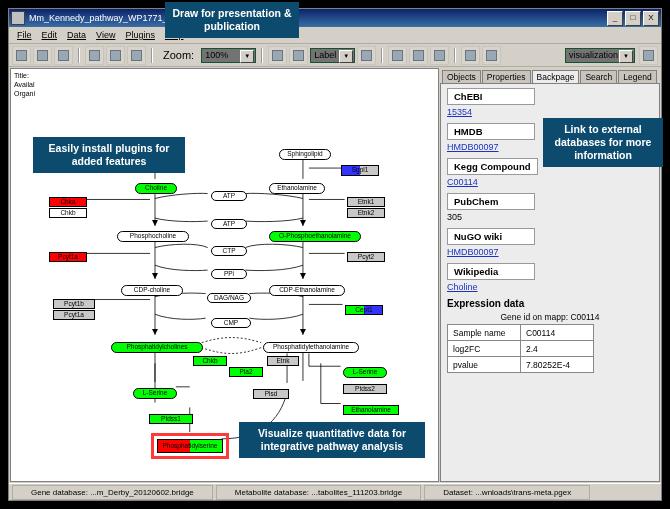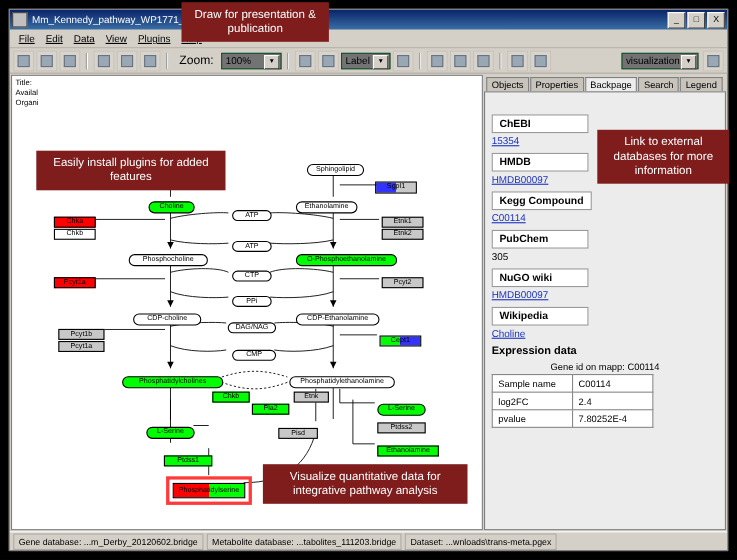--- a/index.html
+++ b/index.html
@@ -169,21 +169,21 @@
   }
   .tab.active {
     background: #ececec;
     font-weight: normal;
   }
   .sidepanel {
     flex: 1;
     background: #ececec;
     border: 1px solid #808080;
     overflow: hidden;
-    padding: 20px 6px;
+    padding: 4px 6px;
     font-size: 9px;
     min-height: 0;
   }
   .db-block { margin-bottom: 6px; }
   .db-title {
     display: inline-block;
     background: #fff;
     border: 1px solid #999;
     font-weight: bold;
     font-size: 9.5px;
@@ -218,21 +218,21 @@
     background: #d4d0c8;
     border-top: 1px solid #fff;
     display: flex;
     align-items: center;
     font-size: 8px;
     padding: 0 3px;
     flex: none;
   }
   .statusbar .cell {
     border: 1px solid #b0aca3;
-    padding: 1px 4px;
+    padding: 1px 18px;
     height: 11px;
     line-height: 11px;
     margin-right: 3px;
     white-space: nowrap;
     overflow: hidden;
   }
   
   .canvas-info {
     position: absolute;
     left: 3px; top: 2px;
@@ -266,32 +266,32 @@
   .gene.white { background: #fff; }
   svg.edges {
     position: absolute;
     left: 0; top: 0;
     width: 100%; height: 100%;
     pointer-events: none;
   }
   
   .callout {
     position: absolute;
-    background: #7f1d1d;
+    background: #0c4a6e;
     color: #fff;
-    font-weight: normal;
+    font-weight: bold;
     font-size: 10.5px;
     text-align: center;
     padding: 5px 7px;
     line-height: 13px;
     z-index: 50;
     box-sizing: border-box;
   }
   #callout-draw { left: 165px; top: 2px; width: 134px; }
-  #callout-plugins { left: 22px; top: 68px; width: 172px; }
+  #callout-plugins { left: 22px; top: 68px; width: 152px; }
   #callout-link { left: 543px; top: 118px; width: 120px; }
   #callout-visualize { left: 228px; top: 353px; width: 186px; }
   
   .marker-box {
     position: absolute;
     border: 3px solid #ff3a3a;
     box-sizing: border-box;
   }
 </style>
 </head>

